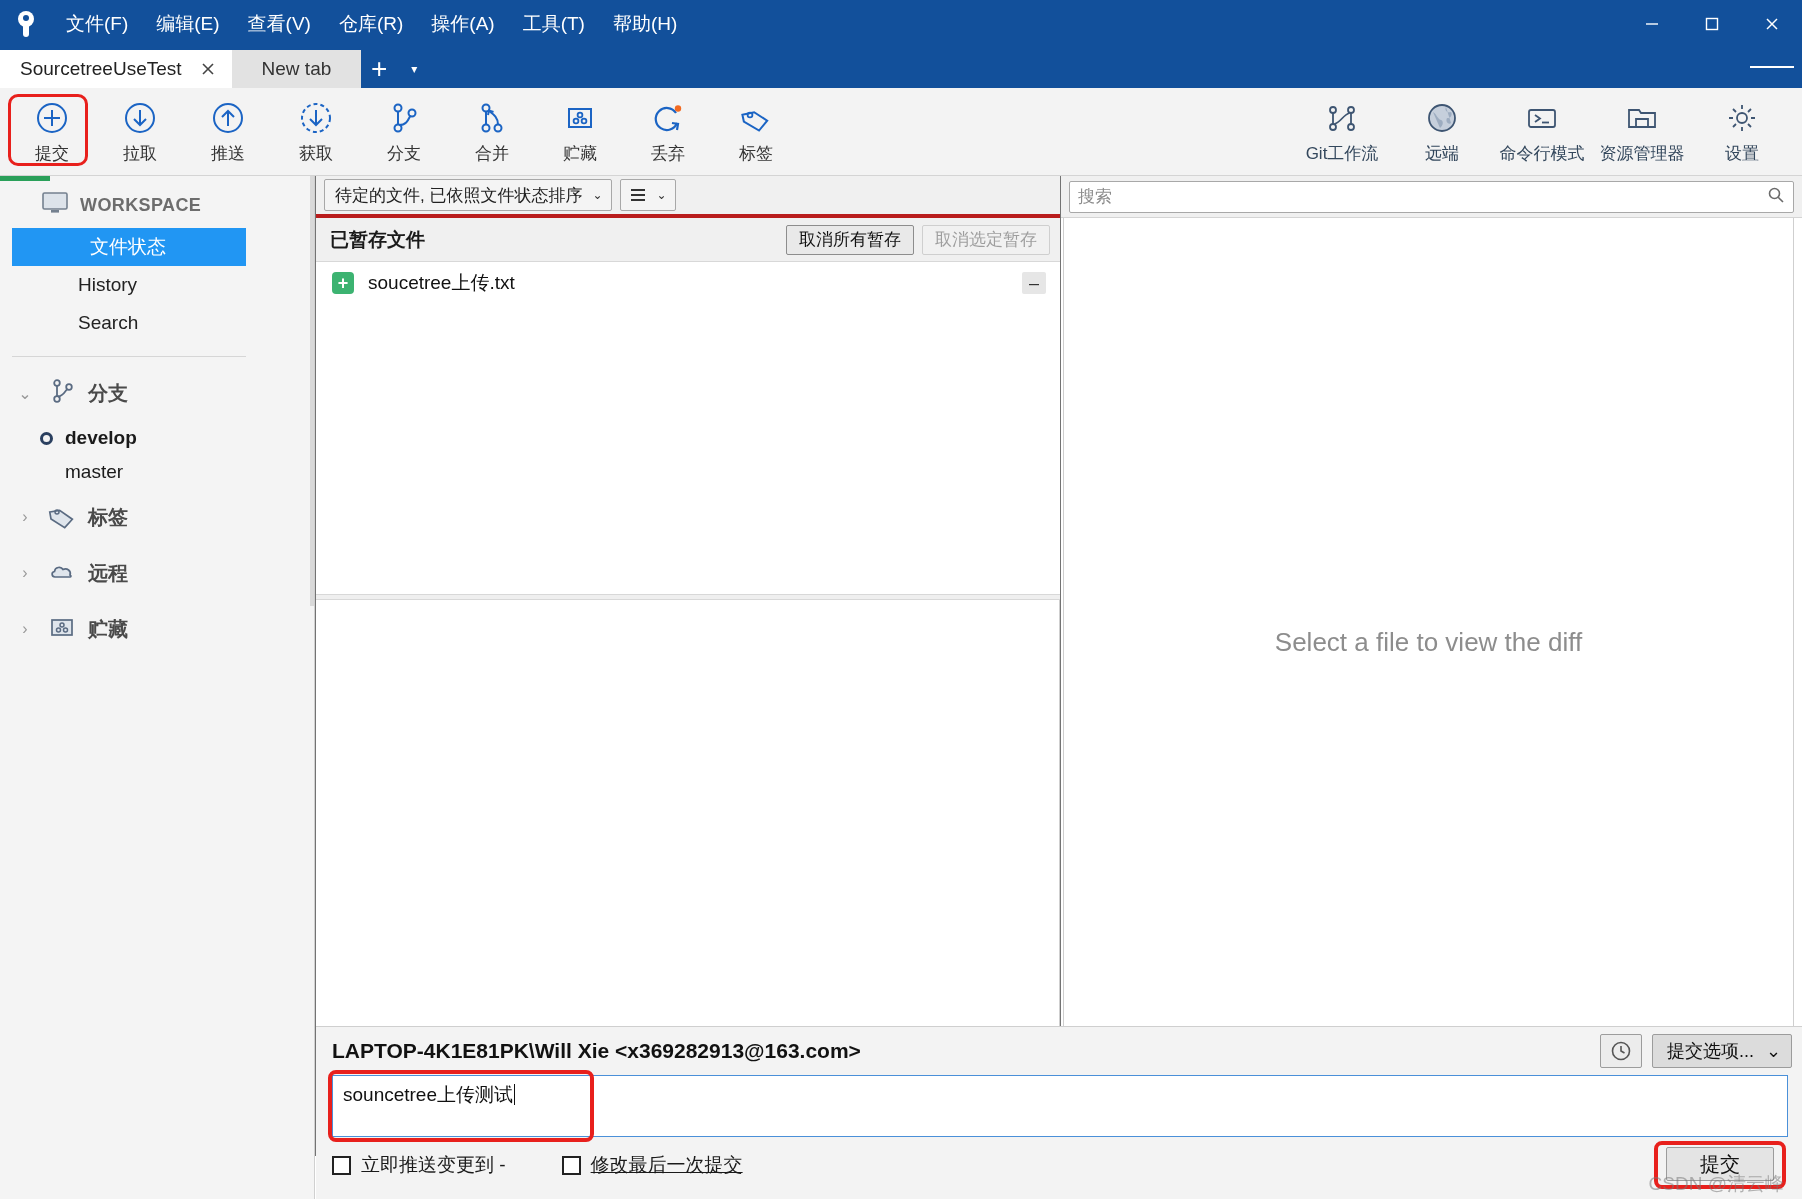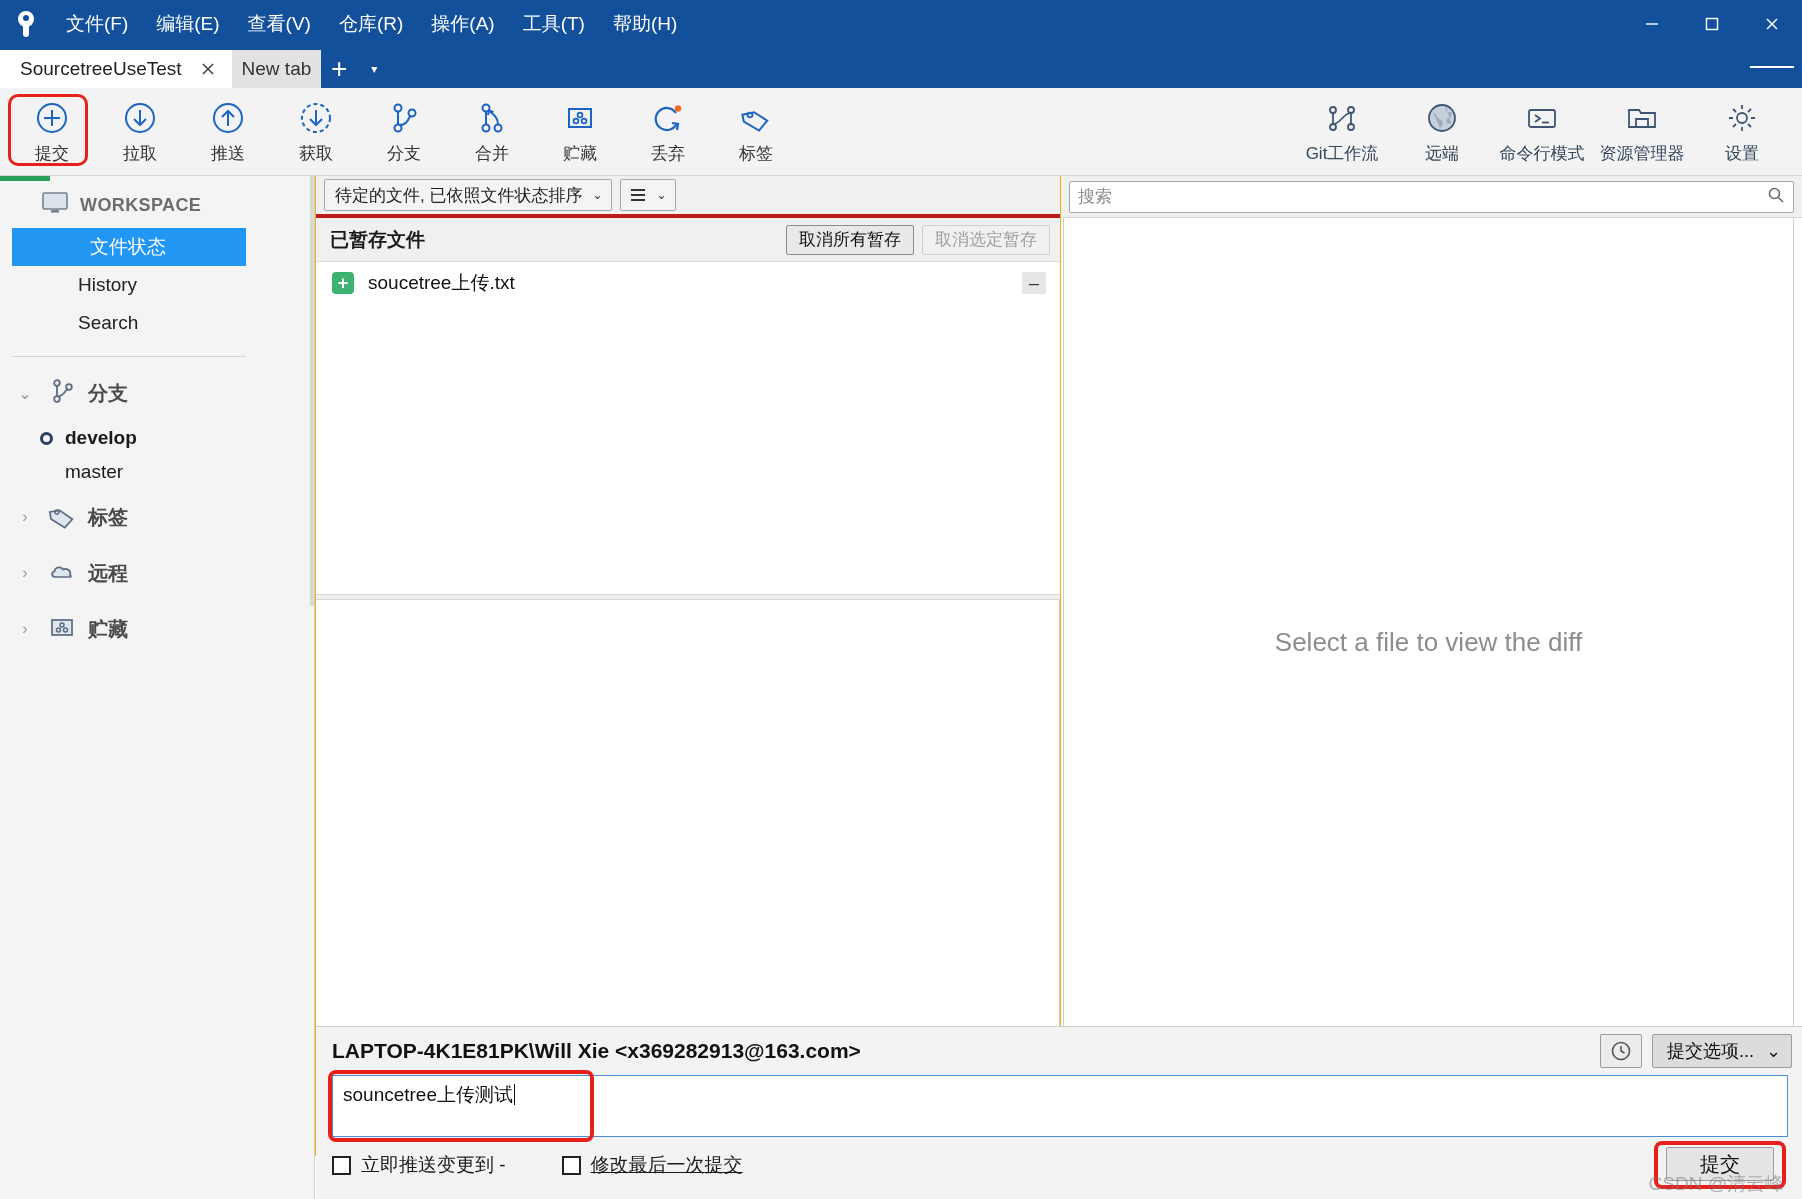--- a/index.html
+++ b/index.html
@@ -1,21 +1,21 @@
 <!DOCTYPE html>
 <html><head>
 <meta charset="utf-8">
 <style>
   * { box-sizing: border-box; margin: 0; padding: 0; }
   html, body {
     width: 1802px; height: 1199px;
     font-family: "Liberation Sans", "DejaVu Sans", sans-serif;
     background: #ffffff; overflow: hidden;
   }
-  .app { position: relative; width: 1802px; height: 1156px; background: #eab308; }
+  .app { position: relative; width: 1802px; height: 1156px; background: #737373; }
 
   
   .titlebar {
     position: absolute; left: 0; top: 0; width: 1802px; height: 48px;
     background: #12509b; display: flex; align-items: center;
   }
   .logo-wrap { width: 52px; display: flex; justify-content: center; align-items: center; }
   .logo { width: 22px; height: 26px; position: relative; }
   .logo .pin {
     position: absolute; left: 3px; top: 0; width: 16px; height: 16px;
@@ -44,21 +44,21 @@
   
   .tabstrip {
     position: absolute; left: 0; top: 48px; width: 1802px; height: 40px;
     background: #12509b; display: flex; align-items: flex-end;
   }
   .tab {
     height: 38px; display: flex; align-items: center; padding: 0 14px 0 20px;
     font-size: 19px; color: #222; white-space: nowrap;
   }
   .tab.active { background: #ffffff; }
-  .tab.inactive { background: #e2e2e2; color: #333; padding: 0 10px; }
+  .tab.inactive { background: #e2e2e2; color: #333; padding: 0 30px; }
   .tab .tabclose {
     margin-left: 16px; width: 20px; height: 20px; display: flex;
     align-items: center; justify-content: center; color: #444;
   }
   .tab-add {
     width: 36px; height: 38px; display: flex; align-items: center; justify-content: center;
     color: #ffffff; font-size: 28px; font-weight: 300;
   }
   .tab-caret {
     width: 34px; height: 38px; display: flex; align-items: center; justify-content: center;

